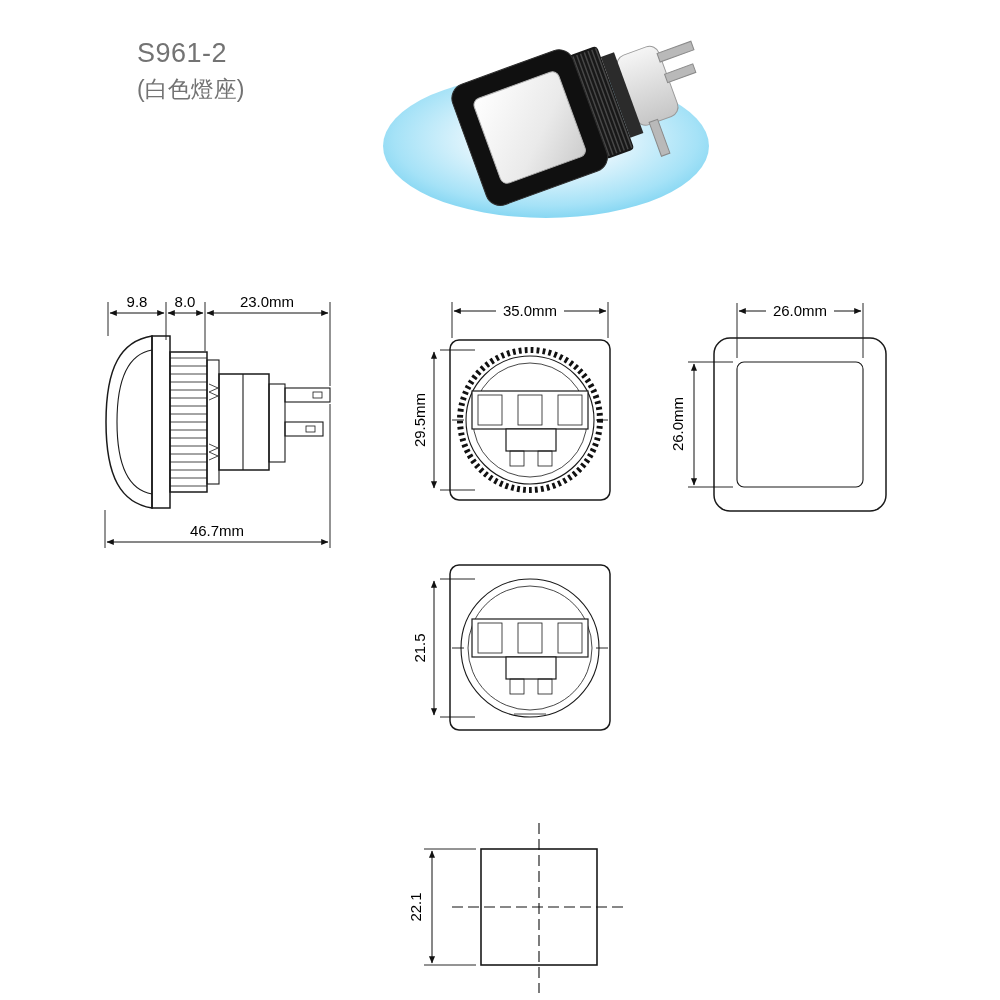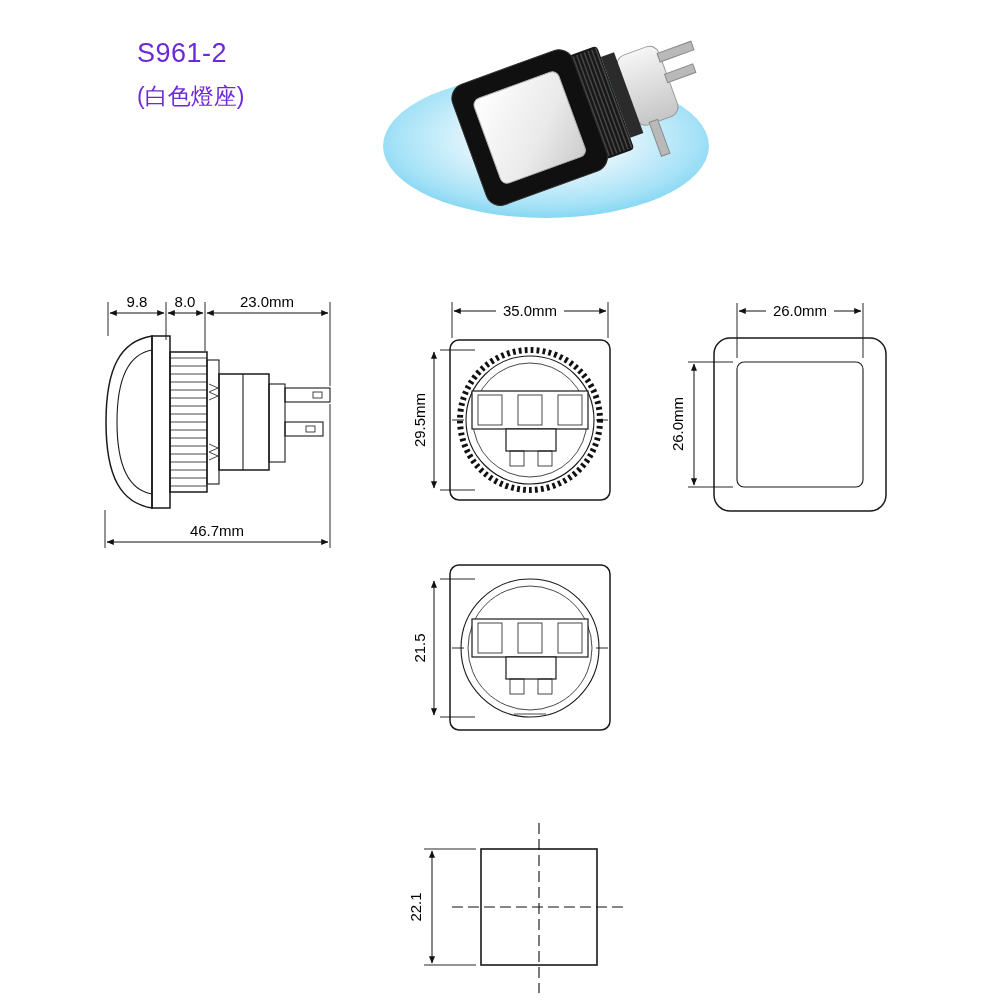--- a/index.html
+++ b/index.html
@@ -1,20 +1,20 @@
 <!DOCTYPE html>
 <html><head>
 <meta charset="utf-8">
 <style>
   html,body{margin:0;padding:0;background:#fff;}
   #page{position:relative;width:1000px;height:1000px;background:#ffffff;overflow:hidden;
-        font-family:"Liberation Sans",sans-serif;color:#6d28d9;}
+        font-family:"Liberation Sans",sans-serif;color:#737373;}
   .abs{position:absolute;}
   .part-number{font-size:27px;letter-spacing:.5px;}
-  .part-subtitle{font-size:23px;margin-top:12px;}
+  .part-subtitle{font-size:23px;margin-top:5px;}
   .heading{font-size:20px;text-align:center;letter-spacing:.5px;}
   
   .dim-line{stroke:#111;stroke-width:1;fill:none;}
   .witness{stroke:#111;stroke-width:.9;fill:none;}
   .outline{stroke:#1a1a1a;stroke-width:1.5;fill:none;}
   .outline-thin{stroke:#1a1a1a;stroke-width:1.1;fill:none;}
   .detail{stroke:#1a1a1a;stroke-width:.8;fill:none;}
   .fillwhite{fill:#fff;stroke:#1a1a1a;stroke-width:1.2;}
   .dim-text{font:15px "Liberation Sans",sans-serif;fill:#000;text-anchor:middle;}
   .labelbg{fill:#fff;stroke:none;}

